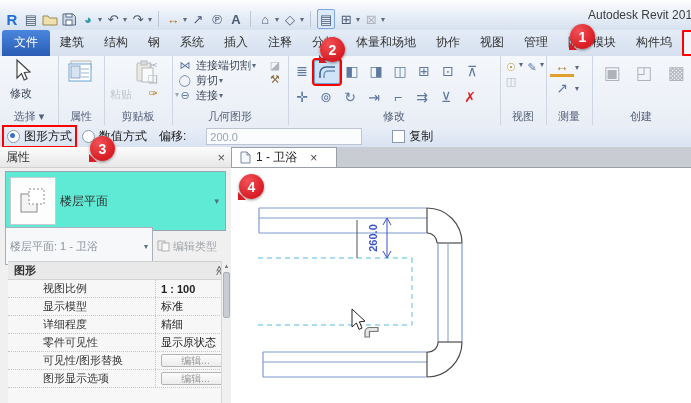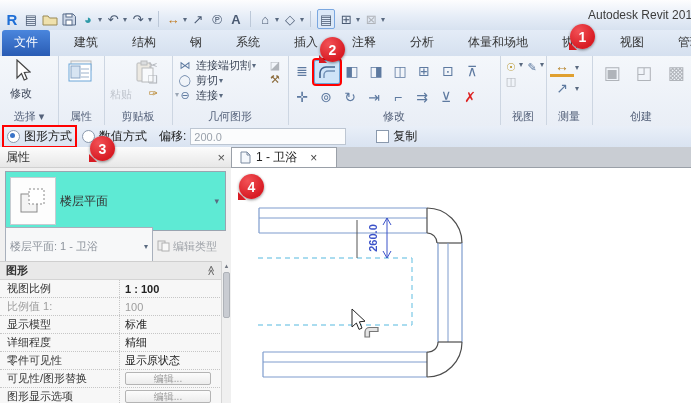--- a/index.html
+++ b/index.html
@@ -16,21 +16,21 @@
   .qicon.teal{color:#2e9aa8;}
   .qhl{border:1px solid #7aa7e0;background:#dce9f8;border-radius:2px;}
   .gray{color:#b0b4ba !important;}
   .dd{font-size:8px;color:#5a6a80;margin-left:-1px;}
   .qsep{width:1px;height:16px;background:#bcc8d8;margin:0 3px;}
   .wtitle{position:absolute;left:588px;top:8px;width:103px;white-space:nowrap;overflow:hidden;
     font-size:12px;color:#3c3c3c;}
 
   
   .tabbar{position:absolute;left:0;top:30px;width:691px;height:26px;
-    background:linear-gradient(#e4ecf7,#d5e0ef);display:flex;align-items:flex-end;gap:14px;}
+    background:linear-gradient(#e4ecf7,#d5e0ef);display:flex;align-items:flex-end;}
   .rtab{padding:4px 10px 5px 10px;font-size:12px;color:#333;white-space:nowrap;}
   .rtab.file{background:linear-gradient(#4a86dd,#2a5cb4);color:#fff;border-radius:3px 3px 0 0;
     margin-left:2px;padding:4px 12px 5px 12px;}
   .rtab.active{background:#f3f6fb;outline:2px solid #ff0000;outline-offset:-2px;border-radius:1px;}
 
   
   .ribbon{position:absolute;left:0;top:56px;width:691px;height:70px;
     background:linear-gradient(#f4f7fb,#e9eef6);border-bottom:1px solid #b7c2d1;}
   .panel{position:absolute;top:0;height:69px;border-right:1px solid #cdd6e2;}
   .plabel{position:absolute;left:0;right:0;bottom:1px;text-align:center;font-size:11px;color:#54617a;
@@ -46,44 +46,44 @@
   .optionsbar{position:absolute;left:0;top:126px;width:691px;height:21px;
     background:linear-gradient(#e9eff8,#d9e3f1);border-bottom:1px solid #a9b5c5;
     display:flex;align-items:center;font-size:12px;color:#222;}
   .radio{width:11px;height:11px;border-radius:50%;border:1px solid #8a99ad;background:#fff;
     display:inline-block;position:relative;margin-right:4px;flex:0 0 auto;}
   .radio.sel::after{content:"";position:absolute;left:2px;top:2px;width:5px;height:5px;border-radius:50%;
     background:#3a74c8;}
   .ogroup{display:flex;align-items:center;padding:2px 4px;}
   .ogroup.redbox{outline:2px solid #ff0000;outline-offset:-1px;}
   .offset-input{width:148px;height:15px;border:1px solid #bdc6d2;background:#fbfcfd;color:#9aa2ac;
-    font-size:11px;padding:0 3px;margin-left:4px;}
+    font-size:11px;padding:0 3px;margin-left:20px;}
   .checkbox{width:11px;height:11px;border:1px solid #8a99ad;background:#fff;display:inline-block;margin-right:4px;}
 
   
   .props{position:absolute;left:0;top:147px;width:231px;height:256px;background:#f0f0f0;
     border-right:1px solid #9aa0a8;}
   .props-head{height:20px;background:linear-gradient(#fcfcfc,#e7e7e7);border-bottom:1px solid #d0d0d0;
     display:flex;align-items:center;padding:0 6px;font-size:12px;color:#333;}
   .props-close{margin-left:auto;font-size:13px;color:#555;line-height:1;}
   .typesel{position:absolute;left:5px;top:24px;width:219px;height:58px;background:#5eead4;
     border:1px solid #9aa4b0;display:flex;align-items:center;}
   .typesel .tsicon{width:44px;height:46px;margin:4px;border:1px solid #c7ccd2;background:#fdfdfd;
     display:flex;align-items:center;justify-content:center;}
   .typesel .tsname{flex:1;font-size:12px;color:#333;}
   .typesel .tsarrow{margin-right:6px;color:#5a6a80;font-size:9px;}
   .comborow{position:absolute;left:5px;top:88px;width:221px;height:22px;display:flex;align-items:center;gap:4px;}
   .combo{flex:0 0 138px;height:20px;border:1px solid #a8b0bc;background:#f7f8f9;color:#8d939c;
     font-size:11px;display:flex;align-items:center;padding:8px 4px;justify-content:center;}
   .combo .dd{margin-left:auto;}
   .edittype{display:flex;align-items:center;gap:3px;color:#a0a4aa;font-size:11px;}
-  .grid{position:absolute;left:0;top:114px;width:222px;bottom:0;background:#f7f7f7;
+  .grid{position:absolute;left:8px;top:114px;width:222px;bottom:0;background:#f7f7f7;
     border-top:1px solid #cfcfcf;overflow:hidden;}
   .grow{display:flex;height:17px;border-bottom:1px dotted #c6c6c6;align-items:center;font-size:11px;}
-  .grow .lab{flex:0 0 112px;padding-left:7px;color:#333;overflow:hidden;white-space:nowrap;}
+  .grow .lab{flex:0 0 112px;padding-left:7px;color:#333;overflow:hidden;white-space:nowrap;margin-left:28px;}
   .grow .val{flex:1;border-left:1px dotted #c6c6c6;height:100%;display:flex;align-items:center;
     padding-left:5px;color:#222;overflow:hidden;white-space:nowrap;}
   .grow.dis .lab,.grow.dis .val{color:#9d9d9d;}
   .grow.strong .val{font-weight:bold;}
   .sechead{display:flex;height:17px;background:#e9e9e9;border-bottom:1px solid #d4d4d4;
     align-items:center;font-size:11px;font-weight:bold;color:#333;padding-left:6px;}
   .sechead .coll{margin-left:auto;margin-right:6px;font-weight:normal;color:#666;font-size:10px;
     display:inline-block;transform:rotate(90deg);}
   .editbtn{width:86px;height:13px;font-size:10px;color:#9a9a9a;background:linear-gradient(#fcfcfc,#ececec);
     border:1px solid #b4b4b4;border-radius:2px;line-height:11px;padding:0;}
@@ -360,24 +360,20 @@
 
     <div class="grid">
       <div class="sechead">
         <span>图形</span>
         <span class="coll">≪</span>
       </div>
       <div class="grow strong">
         <span class="lab">视图比例</span>
         <span class="val">1 : 100</span>
       </div>
-      <div class="grow dis">
-        <span class="lab">比例值 1:</span>
-        <span class="val">100</span>
-      </div>
       <div class="grow">
         <span class="lab">显示模型</span>
         <span class="val">标准</span>
       </div>
       <div class="grow">
         <span class="lab">详细程度</span>
         <span class="val">精细</span>
       </div>
       <div class="grow">
         <span class="lab">零件可见性</span>

